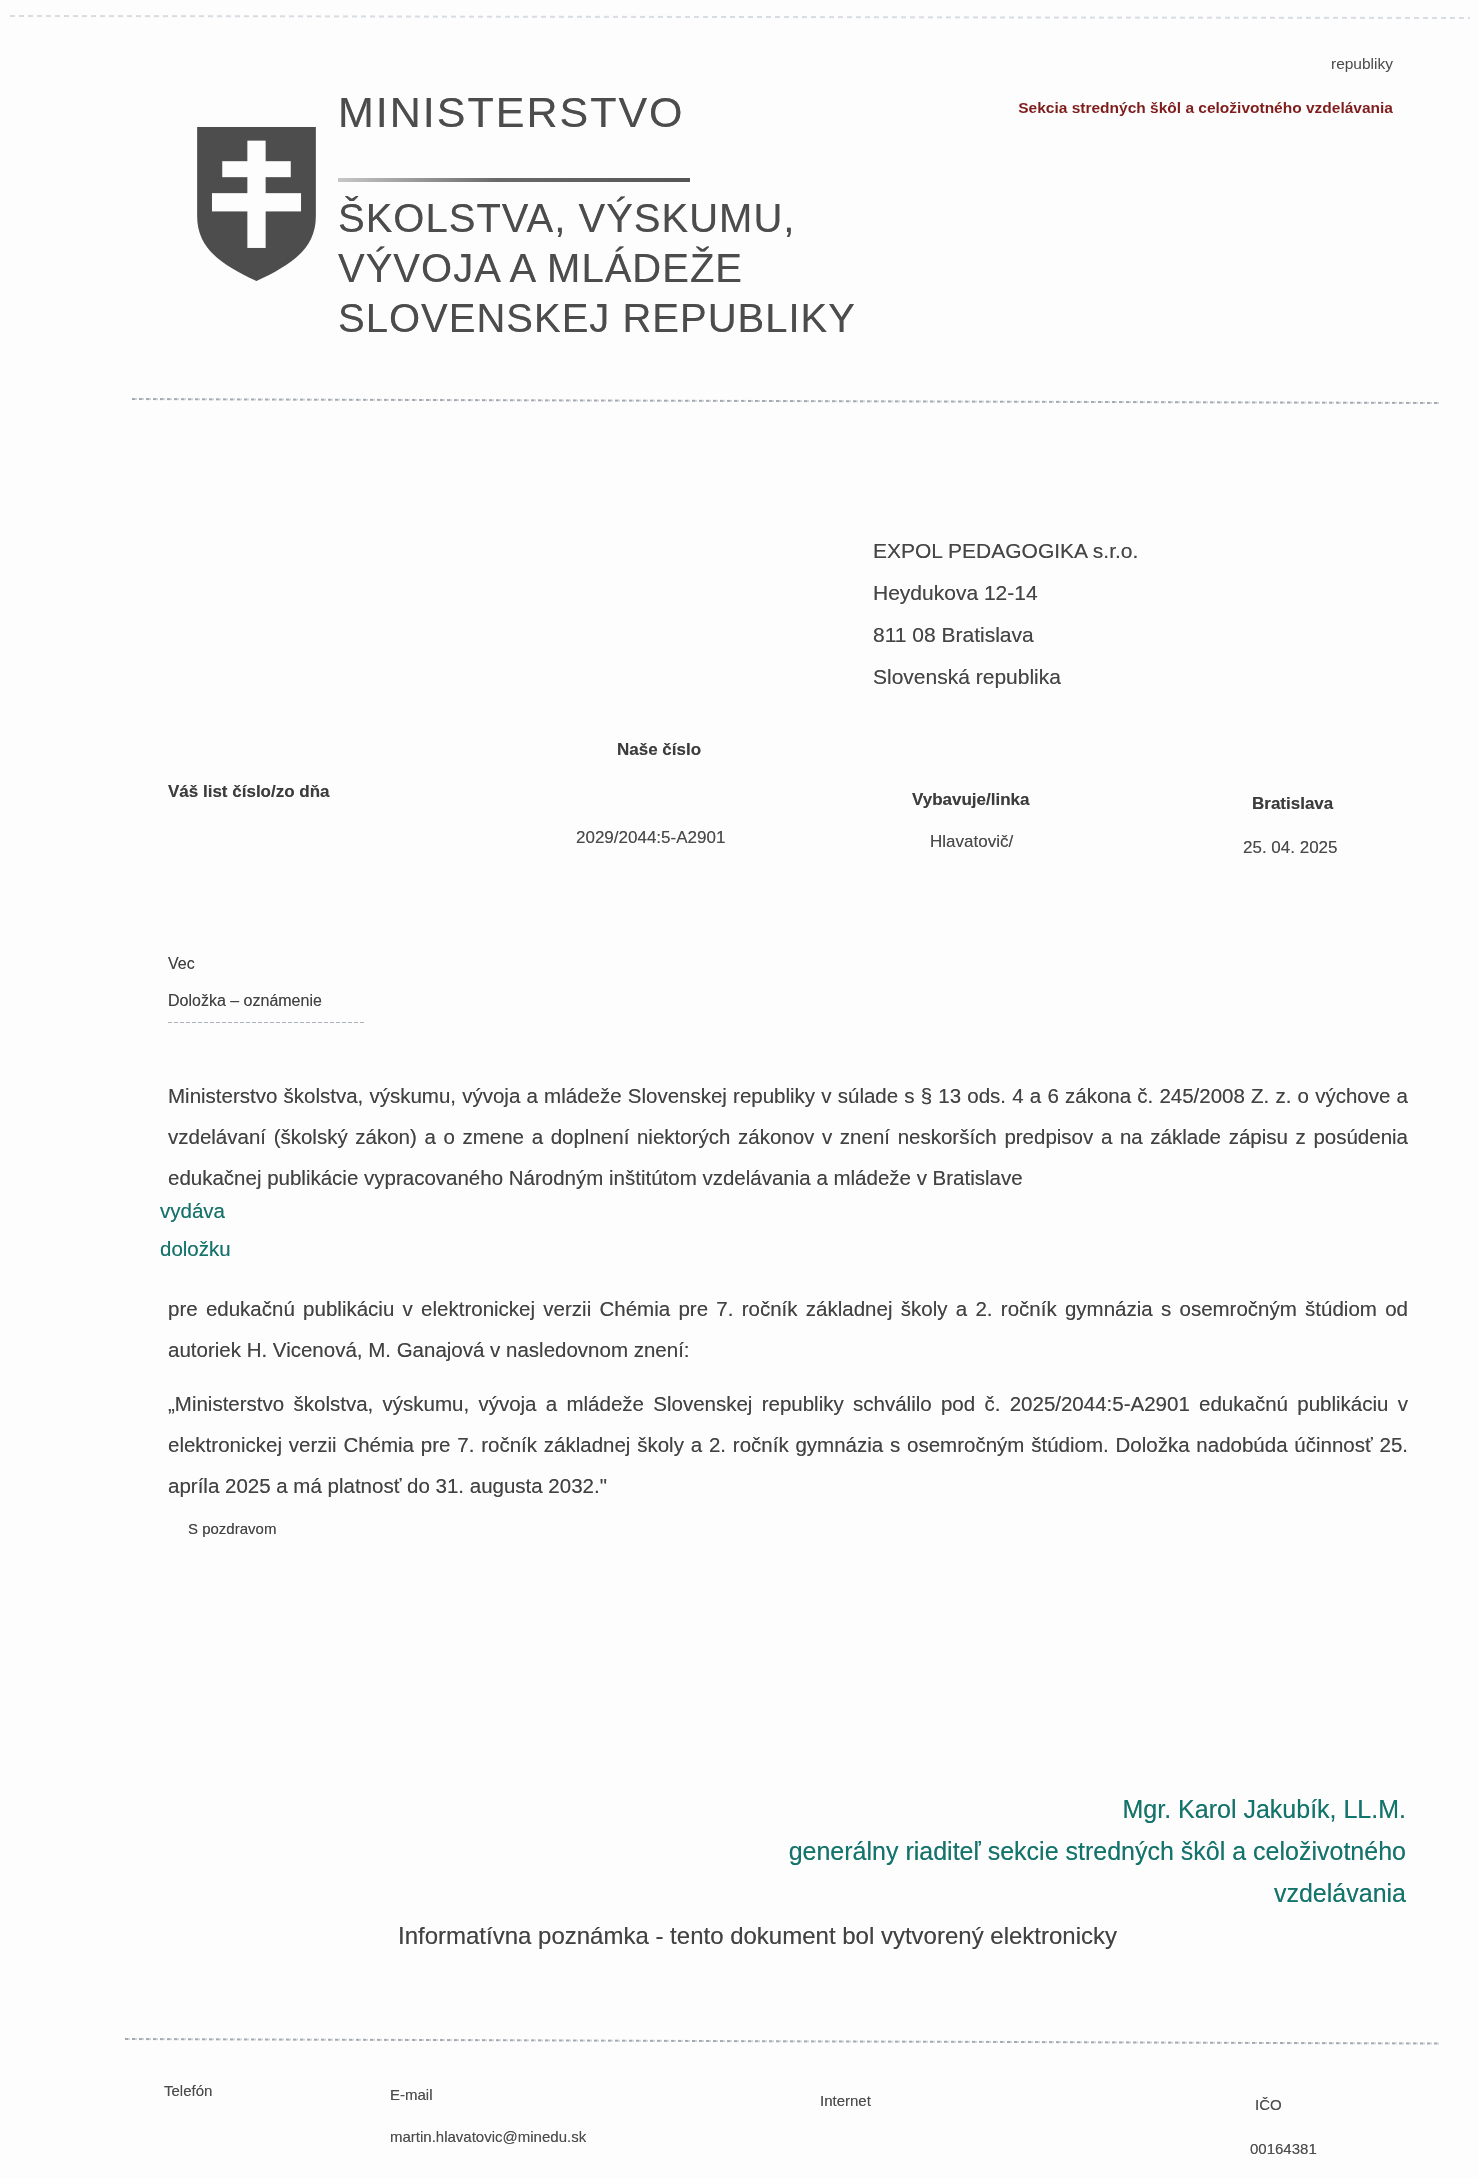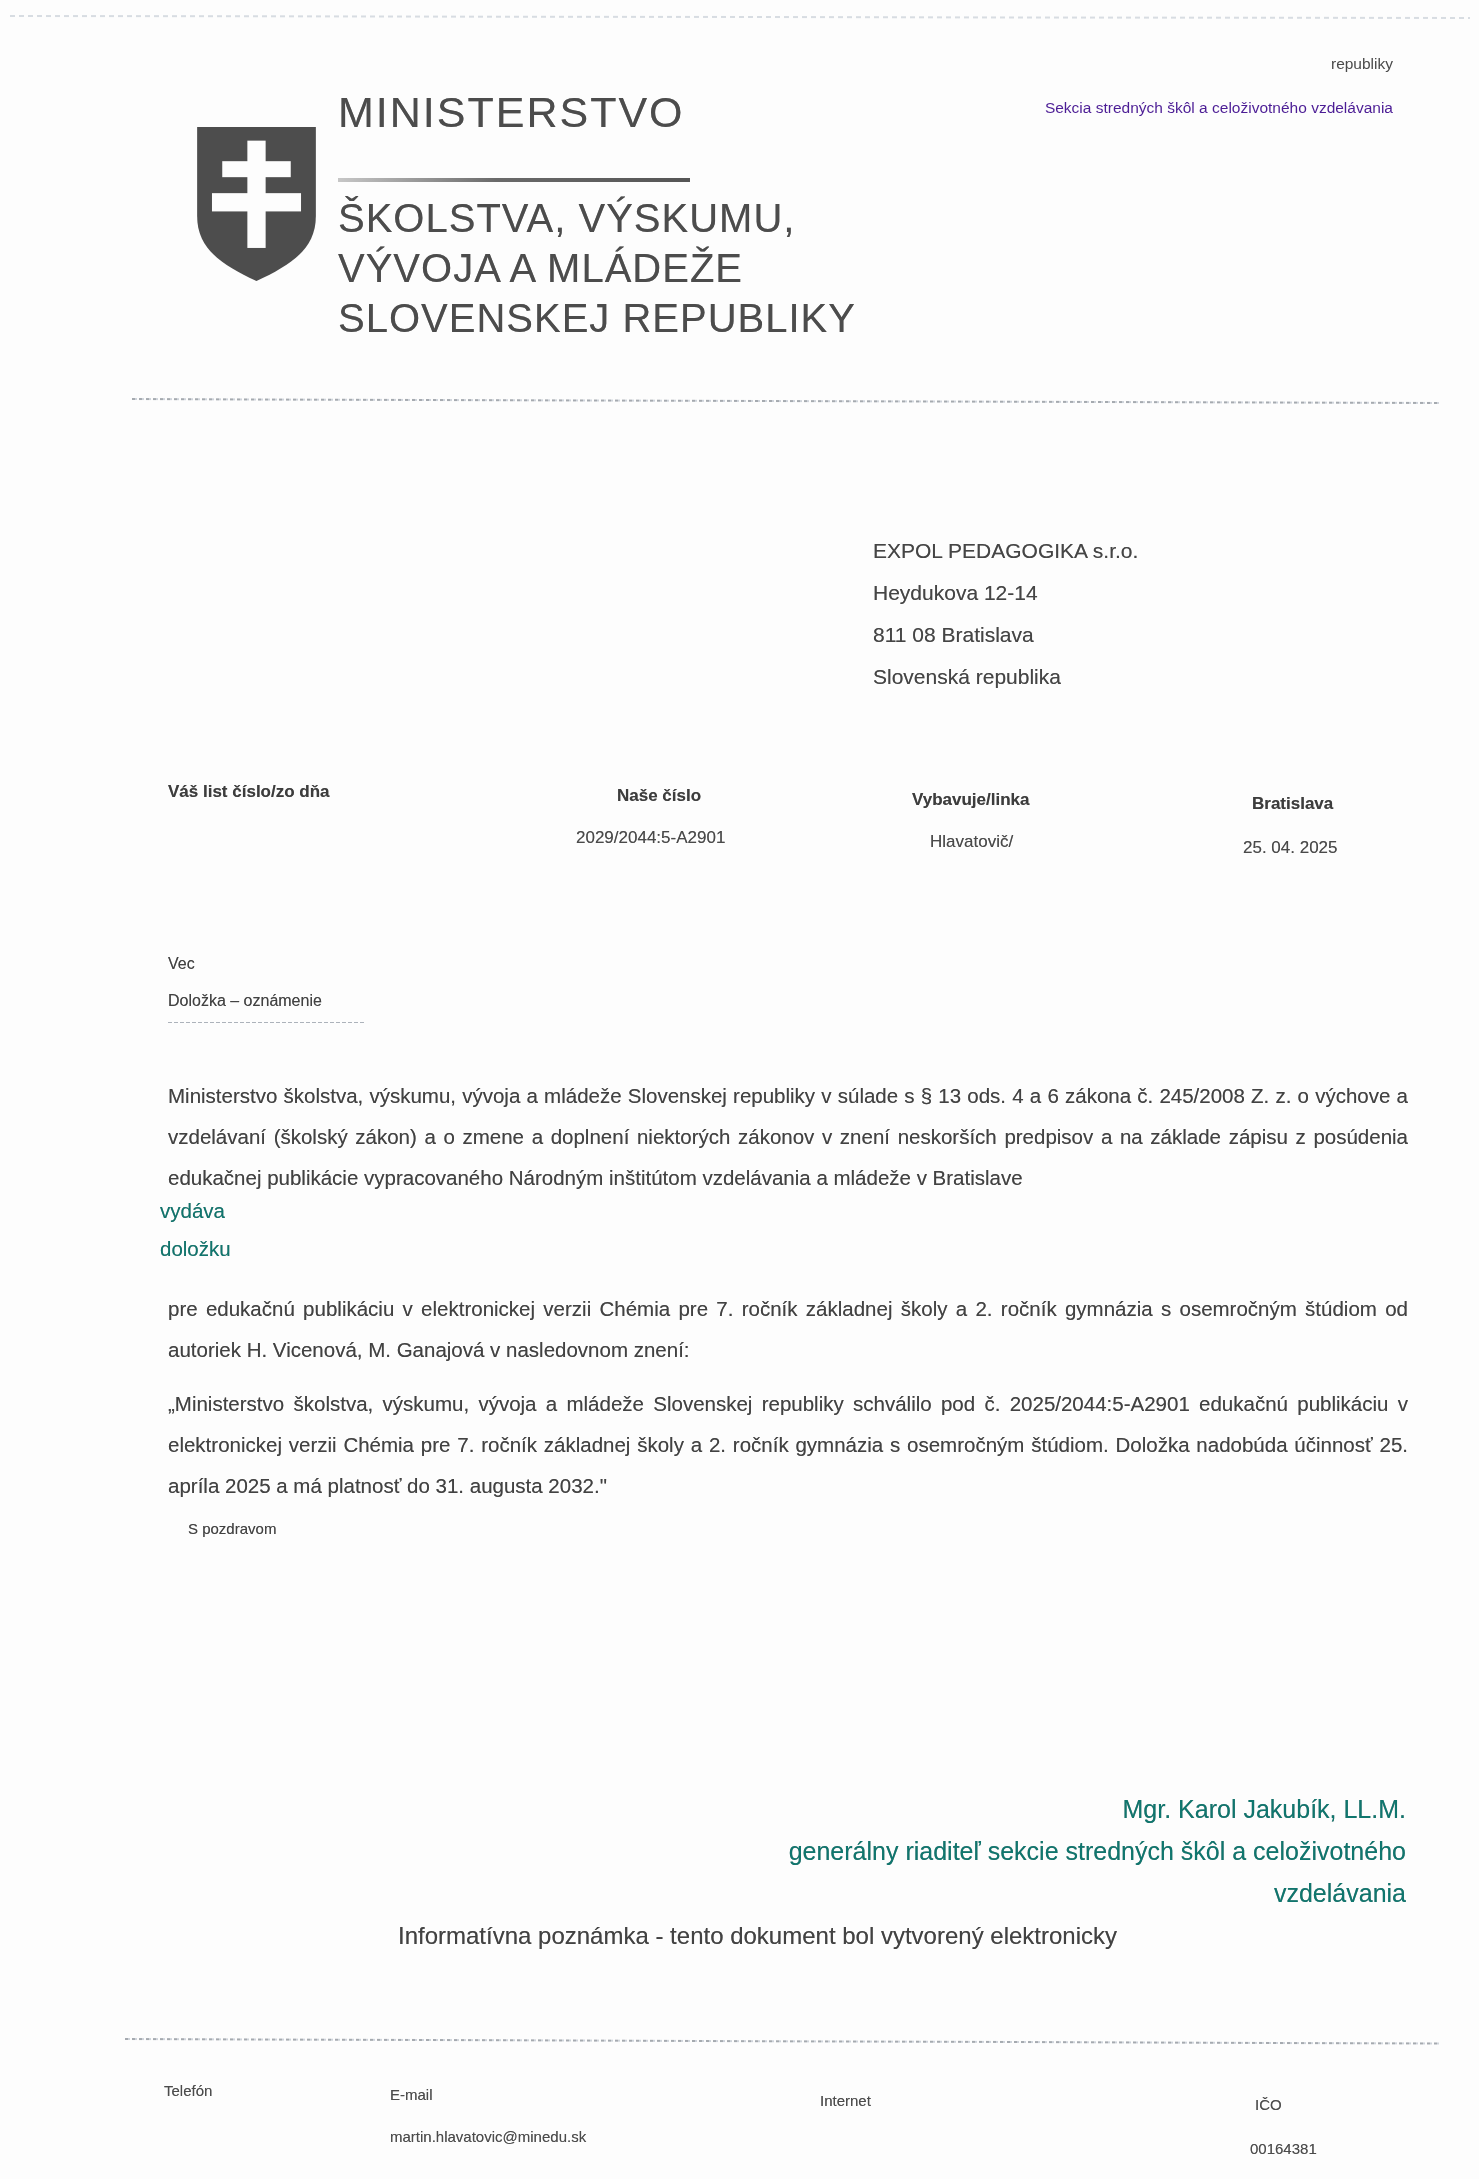--- a/index.html
+++ b/index.html
@@ -31,21 +31,21 @@
   .coat{left:188px;top:120px;}
   .org-title{left:338px;top:88px;font-size:43px;letter-spacing:2px;color:#4c4c4c;font-weight:400;}
   .org-underline{left:338px;top:178px;width:352px;height:4px;
     background:linear-gradient(90deg,#c7c7c7,#6a6a6a 45%,#555);}
   .org-l2{left:338px;top:196px;font-size:40px;letter-spacing:1px;color:#4c4c4c;}
   .org-l3{left:338px;top:246px;font-size:40px;letter-spacing:1px;color:#4c4c4c;}
   .org-l4{left:338px;top:296px;font-size:40px;letter-spacing:1px;color:#4c4c4c;}
 
   .hdr-right{right:86px;top:55px;width:760px;text-align:right;font-size:15.5px;color:#4a4a4a;}
   .hdr-right .l{margin-bottom:26px;}
-  .hdr-right .bold{font-weight:400;color:#4c1d95;}
+  .hdr-right .bold{font-weight:700;color:#7f1d1d;}
 
   
   .recipient{left:873px;top:530px;font-size:21px;line-height:42px;color:#454545;}
 
   
   .ref-label{font-weight:700;font-size:17px;color:#3d3d3d;}
   .ref-value{font-size:17px;color:#4a4a4a;}
 
   
   .vec{left:168px;top:945px;font-size:16px;line-height:37px;color:#424242;}
@@ -97,21 +97,21 @@
 <div class="abs divider header"></div>
 
 <div class="abs recipient scantext">
   <div>EXPOL PEDAGOGIKA s.r.o.</div>
   <div>Heydukova 12-14</div>
   <div>811  08  Bratislava</div>
   <div>Slovenská republika</div>
 </div>
 
 <div class="abs ref-label scantext" style="left:168px;top:782px;">Váš list číslo/zo dňa</div>
-<div class="abs ref-label scantext" style="left:617px;top:786px;">Naše číslo</div>
+<div class="abs ref-label scantext" style="left:617px;top:740px;">Naše číslo</div>
 <div class="abs ref-label scantext" style="left:912px;top:790px;">Vybavuje/linka</div>
 <div class="abs ref-label scantext" style="left:1252px;top:794px;">Bratislava</div>
 
 <div class="abs ref-value scantext" style="left:168px;top:828px;"></div>
 <div class="abs ref-value scantext" style="left:576px;top:828px;">2029/2044:5-A2901</div>
 <div class="abs ref-value scantext" style="left:930px;top:832px;">Hlavatovič/</div>
 <div class="abs ref-value scantext" style="left:1243px;top:838px;">25. 04. 2025</div>
 
 <div class="abs vec scantext">
   <div>Vec</div>

